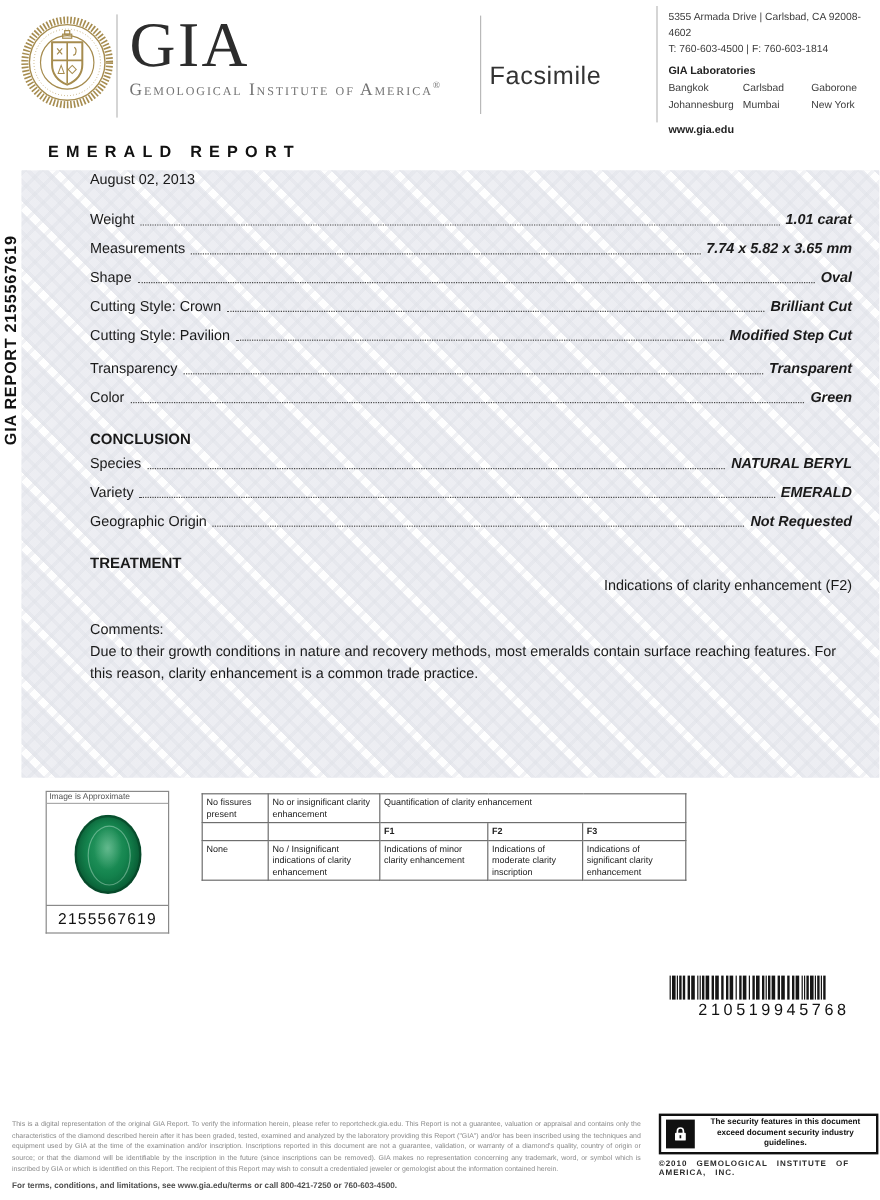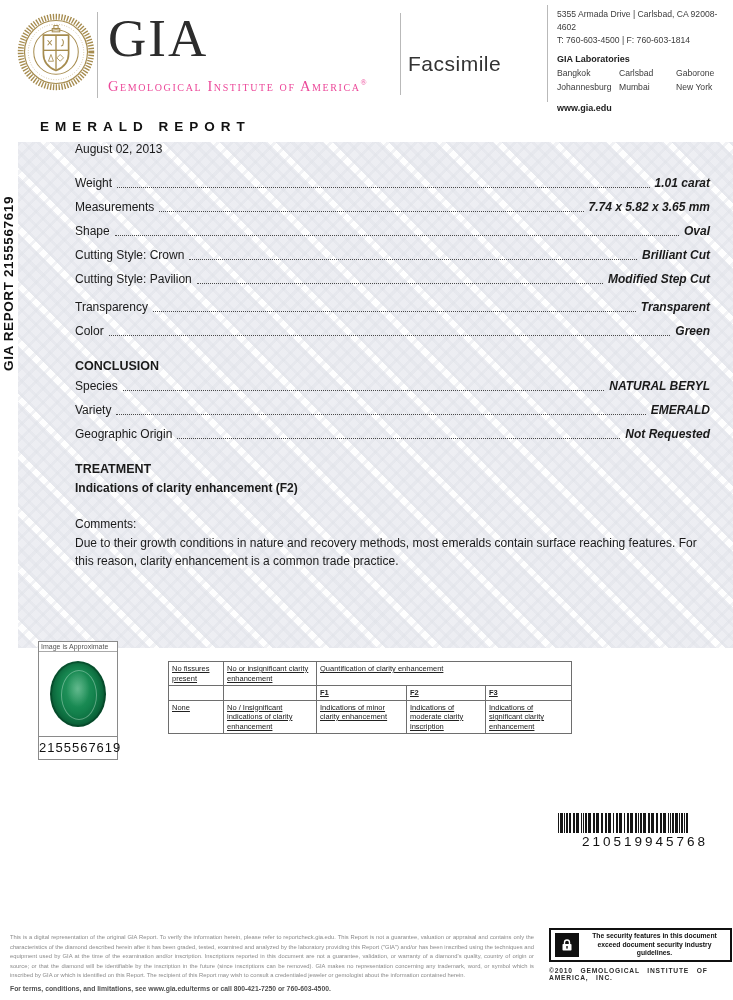--- a/index.html
+++ b/index.html
@@ -10,21 +10,21 @@
   }
   
   .header { position:absolute; left:0; top:0; width:581px; height:112px; background:#fff; }
   .seal { position:absolute; left:14px; top:6px; width:84px; height:92px; }
   .vline { position:absolute; width:1px; background:#b9b9b9; }
   .vline.v1 { left:97px; top:12px; height:86px; }
   .vline.v2 { left:400px; top:13px; height:82px; }
   .vline.v3 { left:547px; top:5px; height:97px; }
   .brand { position:absolute; left:108px; top:14px; }
   .brand-gia { font-family:"Liberation Serif", serif; font-size:53px; line-height:48px; letter-spacing:2px; color:#2c2c2c; }
-  .brand-sub { font-family:"Liberation Serif", serif; font-variant:small-caps; font-size:14.5px; letter-spacing:1.6px; color:#ec4899; margin-top:16px; }
+  .brand-sub { font-family:"Liberation Serif", serif; font-variant:small-caps; font-size:14.5px; letter-spacing:1.6px; color:#737373; margin-top:4px; }
   .brand-sub sup { font-size:8px; }
   .facsimile { position:absolute; left:408px; top:52px; font-size:21px; color:#333; letter-spacing:0.5px; }
   .addr { position:absolute; left:557px; top:8px; width:172px; font-size:8.6px; color:#3c3c3c; line-height:13px; }
   .labs-title { margin-top:6px; font-weight:bold; font-size:9px; color:#222; }
   .labs-grid { display:grid; grid-template-columns:62px 57px auto; font-size:8.6px; color:#3c3c3c; line-height:14px; }
   .site { margin-top:8px; font-weight:bold; font-size:9px; color:#222; }
   
   .report-title { position:absolute; left:40px; top:119px; font-weight:bold; font-size:13.5px; letter-spacing:6px; color:#111; }
   
   .body-area {
@@ -43,44 +43,44 @@
   }
   .content { position:absolute; left:75px; top:142px; width:635px; }
   .date { font-size:12px; }
   .spec-row { display:flex; align-items:flex-end; font-size:12px; margin-top:11px; line-height:13px; }
   .spec-row .lbl { white-space:nowrap; }
   .spec-row .leader { flex:1; border-bottom:1.6px dotted #4a4a4a; margin:0 5px 2px 5px; height:1px; }
   .spec-row .val { white-space:nowrap; font-weight:bold;font-style:italic; }
   .mt-lg { margin-top:15px; }
   .mt-xl { margin-top:21px; }
   .sec-head { font-weight:bold; font-size:12.5px; margin-top:21px; }
-  .treat-val { font-weight:bold; font-size:12px; margin-top:5px; }
+  .treat-val { font-weight:normal; font-size:12px; margin-top:5px;text-align:right; }
   .comments-label { font-size:12px; margin-top:22px; }
   .comments-text { font-size:12px; margin-top:4px; line-height:17.5px; width:640px; }
   
-  .img-box { position:absolute; left:38px; top:641px; width:80px; }
+  .img-box { position:absolute; left:38px; top:659px; width:103px; }
   .img-frame { border:1px solid #8a8a8a; background:#fff; }
   .img-caption { font-size:7px; color:#555; border-bottom:1px solid #aaa; padding:1px 2px; }
   .img-stage { height:84px; display:flex; align-items:center; justify-content:center; }
   .gem {
     width:56px; height:66px; border-radius:50%;
     background:
       radial-gradient(ellipse 30% 40% at 50% 42%, rgba(255,255,255,0.25), rgba(255,255,255,0) 70%),
       radial-gradient(ellipse at 48% 42%, #2fa268 0%, #15854f 40%, #0c6b3e 68%, #074f2c 88%, #063c22 100%);
     box-shadow:inset 0 0 0 2px rgba(6,60,34,0.55), inset 0 0 10px rgba(4,40,22,0.5);
     position:relative;
   }
   .gem::after {
     content:""; position:absolute; left:11px; top:9px; width:34px; height:48px; border-radius:50%;
     border:1.5px solid rgba(235,255,244,0.35);
   }
   .img-number { border:1px solid #8a8a8a; border-top:none; background:#fff; text-align:center; font-size:13px; padding:3px 0 4px; letter-spacing:1px; color:#111; }
   
   .clarity { position:absolute; left:168px; top:661px; border-collapse:collapse; background:#fff; }
-  .clarity td { border:1px solid #6e6e6e; font-size:7.5px; line-height:9.5px; padding:2px 3px; vertical-align:top; color:#222;text-decoration:underline; }
+  .clarity td { border:1px solid #6e6e6e; font-size:7.5px; line-height:9.5px; padding:2px 3px; vertical-align:top; color:#222; }
   .clarity .grade { font-weight:bold; }
   .clarity .c1 { width:55px; } .clarity .c2 { width:93px; } .clarity .c3 { width:90px; }
   .clarity .c4 { width:79px; } .clarity .c5 { width:86px; }
   .clarity .empty { height:11px; }
   
   .barcode-wrap { position:absolute; left:558px; top:813px; width:174px; }
   .barcode { height:20px; display:flex; align-items:stretch; }
   .barcode span { display:inline-block; background:#161616; height:100%; }
   .barcode-num { text-align:center; font-size:13.5px; letter-spacing:3px; margin-top:1px; color:#111; }
   

